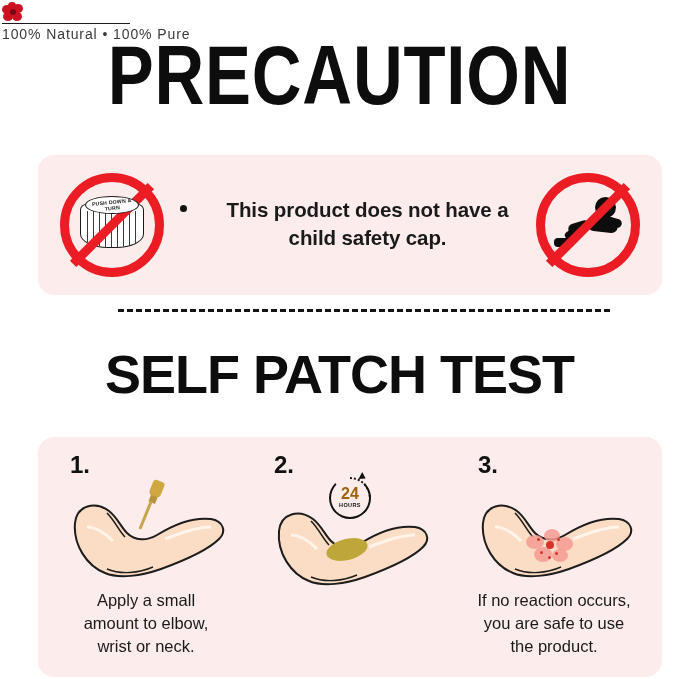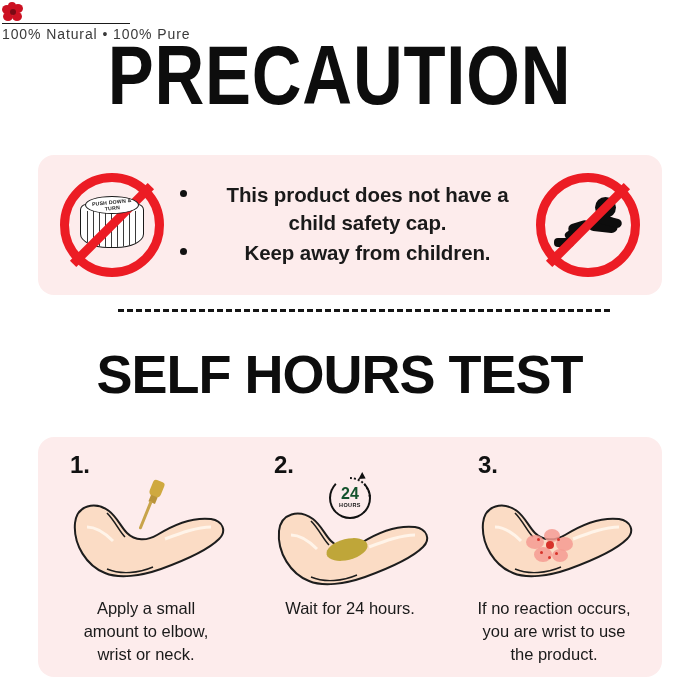--- a/index.html
+++ b/index.html
@@ -280,21 +280,21 @@
     font-weight: bold;
     color: #111111;
   }
   .step-art {
     margin-top: 34px;
     width: 180px;
     height: 112px;
     position: relative;
   }
   .step-cap {
-    margin-top: 8px;
+    margin-top: 0;
     text-align: center;
     font-size: 16.5px;
     line-height: 23px;
     color: #1a1a1a;
     font-weight: 500;
     padding: 0 12px;
     white-space: pre-line;
   }
 
   
@@ -372,21 +372,21 @@
     transform: rotate(28deg);
   }
   .hours-badge .hb-num {
     position: absolute;
     left: 0; right: 0;
     top: 13px;
     text-align: center;
     font-size: 16px;
     font-weight: bold;
     line-height: 16px;
-    color: #14532d;
+    color: #a16207;
   }
   .hours-badge .hb-lab {
     position: absolute;
     left: 0; right: 0;
     top: 29px;
     text-align: center;
     font-size: 5.5px;
     letter-spacing: 0.4px;
     font-weight: bold;
     color: #111111;
@@ -461,45 +461,41 @@
     </div>
     <div class="ring"></div>
     <div class="slash"></div>
   </div>
 
   <div class="bullets">
     <div class="bullet-row">
       <span class="bullet-dot"></span>
       <span class="bullet-text">This product does not have a child safety cap.</span>
     </div>
-    <div class="bullet-row">
-      <span class="bullet-dot"></span>
-      <span class="bullet-text">Keep away from children.</span>
-    </div>
   </div>
 
   <div class="no-sign">
     <div class="inner">
       <div class="baby">
         <i class="baby-head"></i>
         <i class="baby-torso"></i>
         <i class="baby-arm"></i>
         <i class="baby-leg-up"></i>
         <i class="baby-leg-lo"></i>
         <i class="baby-foot"></i>
       </div>
     </div>
     <div class="ring"></div>
     <div class="slash"></div>
   </div>
 </div>
 
 <div class="divider"></div>
 
-<div class="heading-patch">SELF HOURS TEST</div>
+<div class="heading-patch">SELF PATCH TEST</div>
 
 <div class="panel-patch">
 
   <div class="step">
     <div class="step-num">1.</div>
     <div class="step-art">
       <div class="elbow">
         <svg viewBox="0 0 170 104" width="170" height="104">
           <path d="M14 40 C16 22 34 18 48 28 C56 34 60 44 66 50 C74 58 86 58 96 52 C112 42 132 34 150 36 C162 38 166 48 158 56 C146 68 122 78 100 86 C80 93 58 96 44 90 C26 83 12 62 14 40 Z" fill="#fbdcc5" stroke="#1d1d1d" stroke-width="2"></path>
           <path d="M46 30 C54 38 58 48 64 54" fill="none" stroke="#1d1d1d" stroke-width="1.6"></path>
@@ -533,21 +529,20 @@
         <svg viewBox="0 0 170 104" width="170" height="104">
           <path d="M14 40 C16 22 34 18 48 28 C56 34 60 44 66 50 C74 58 86 58 96 52 C112 42 132 34 150 36 C162 38 166 48 158 56 C146 68 122 78 100 86 C80 93 58 96 44 90 C26 83 12 62 14 40 Z" fill="#fbdcc5" stroke="#1d1d1d" stroke-width="2"></path>
           <path d="M46 30 C54 38 58 48 64 54" fill="none" stroke="#1d1d1d" stroke-width="1.6"></path>
           <path d="M26 44 C34 44 44 50 52 58" fill="none" stroke="#fff6ec" stroke-width="3" opacity=".9"></path>
           <path d="M104 56 C120 50 136 44 150 44" fill="none" stroke="#fff6ec" stroke-width="3" opacity=".9"></path>
           <path d="M46 86 C60 92 78 90 92 84" fill="none" stroke="#1d1d1d" stroke-width="1.4"></path>
         </svg>
       </div>
       <div class="oil-spot"></div>
     </div>
-    <div class="step-cap">Wait for 24 hours.</div>
   </div>
 
   <div class="step">
     <div class="step-num">3.</div>
     <div class="step-art">
       <div class="elbow">
         <svg viewBox="0 0 170 104" width="170" height="104">
           <path d="M14 40 C16 22 34 18 48 28 C56 34 60 44 66 50 C74 58 86 58 96 52 C112 42 132 34 150 36 C162 38 166 48 158 56 C146 68 122 78 100 86 C80 93 58 96 44 90 C26 83 12 62 14 40 Z" fill="#fbdcc5" stroke="#1d1d1d" stroke-width="2"></path>
           <path d="M46 30 C54 38 58 48 64 54" fill="none" stroke="#1d1d1d" stroke-width="1.6"></path>
           <path d="M26 44 C34 44 44 50 52 58" fill="none" stroke="#fff6ec" stroke-width="3" opacity=".9"></path>
@@ -563,16 +558,16 @@
         <i class="blob" style="left:28px; top:20px; width:16px; height:13px;"></i>
         <i class="dot" style="left:22px; top:12px; width:8px;  height:8px;"></i>
         <i class="dot" style="left:13px; top:9px;  width:3px;  height:3px;"></i>
         <i class="dot" style="left:33px; top:9px;  width:3px;  height:3px;"></i>
         <i class="dot" style="left:16px; top:22px; width:3px;  height:3px;"></i>
         <i class="dot" style="left:31px; top:23px; width:3px;  height:3px;"></i>
         <i class="dot" style="left:24px; top:27px; width:3px;  height:3px;"></i>
       </div>
     </div>
     <div class="step-cap">If no reaction occurs,
-you are wrist to use
+you are safe to use
 the product.</div>
   </div>
 </div>
 
 </body></html>

